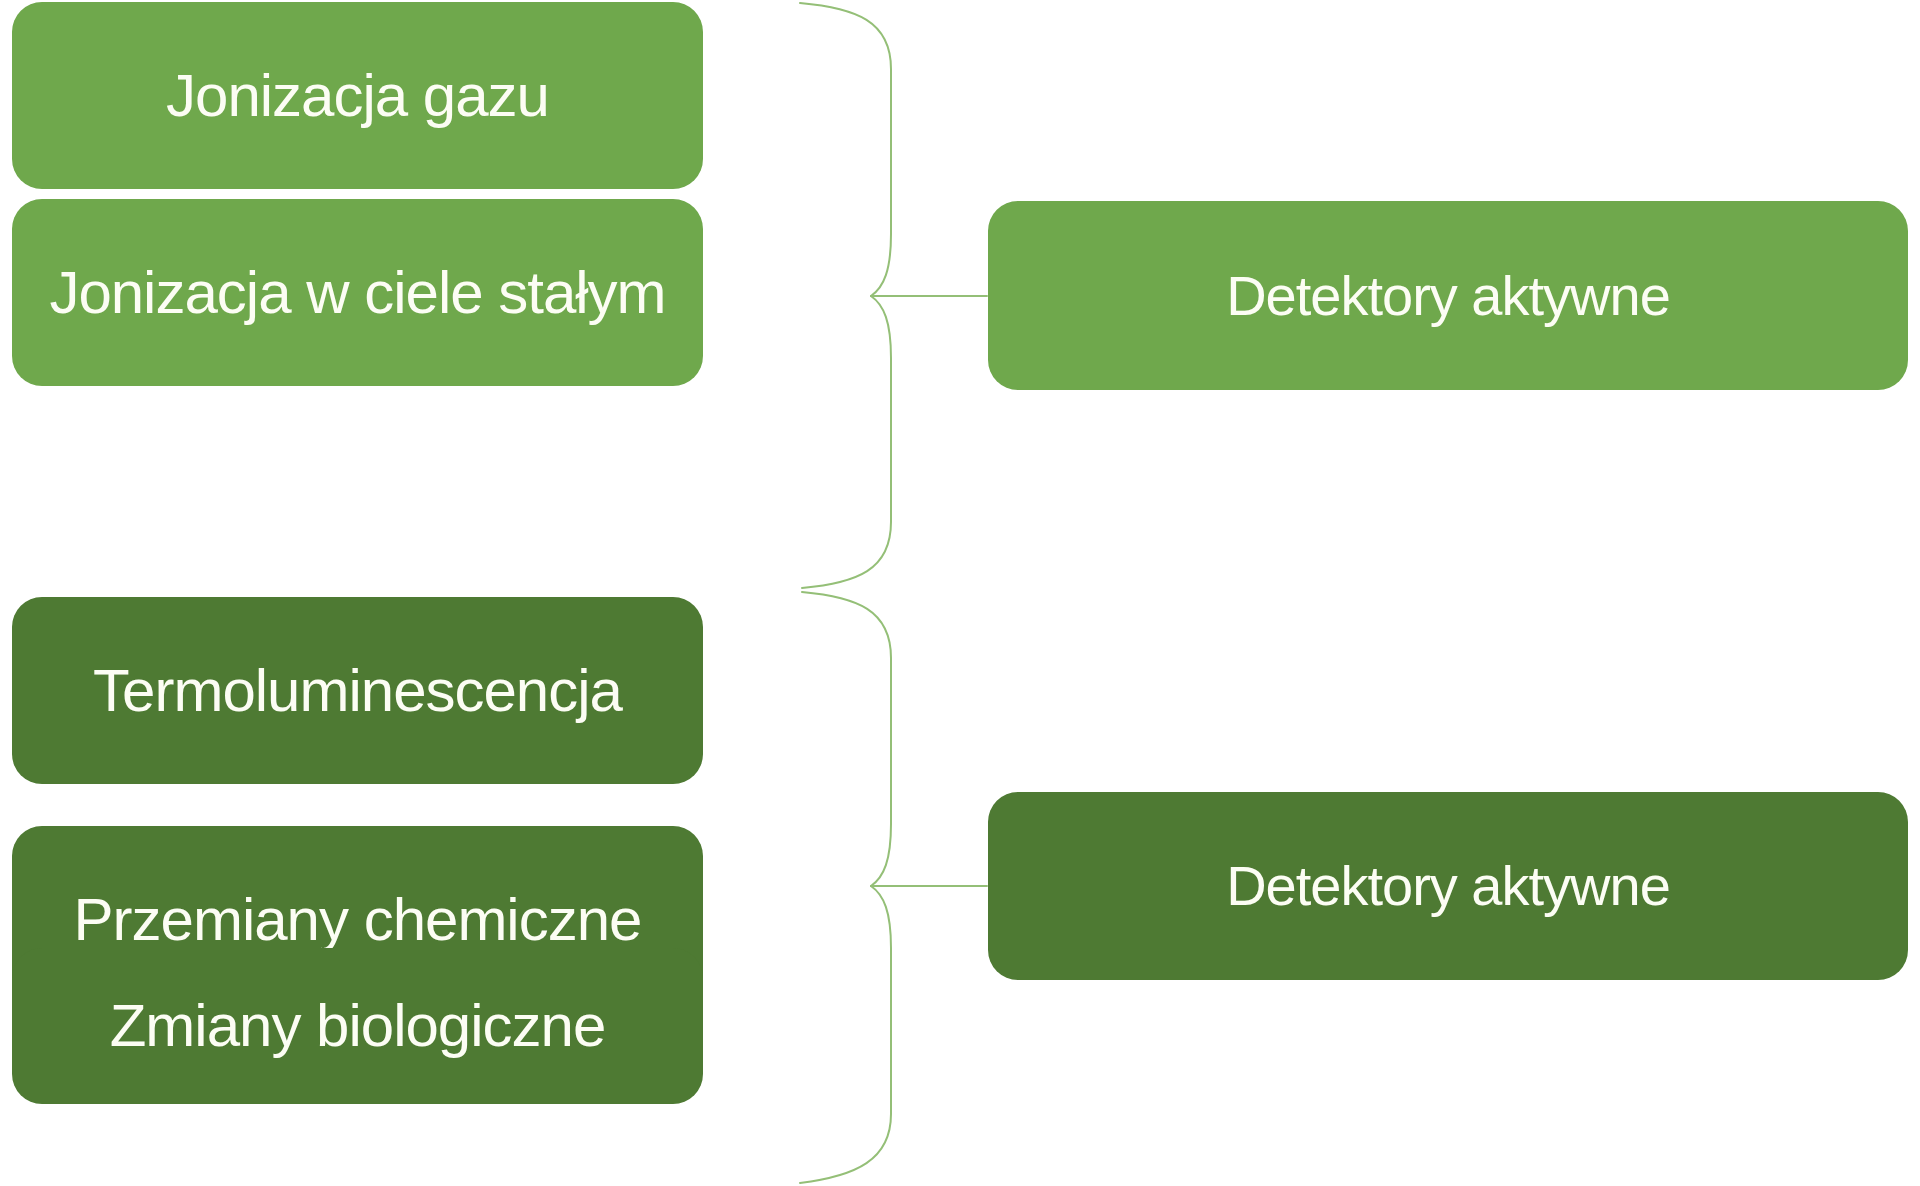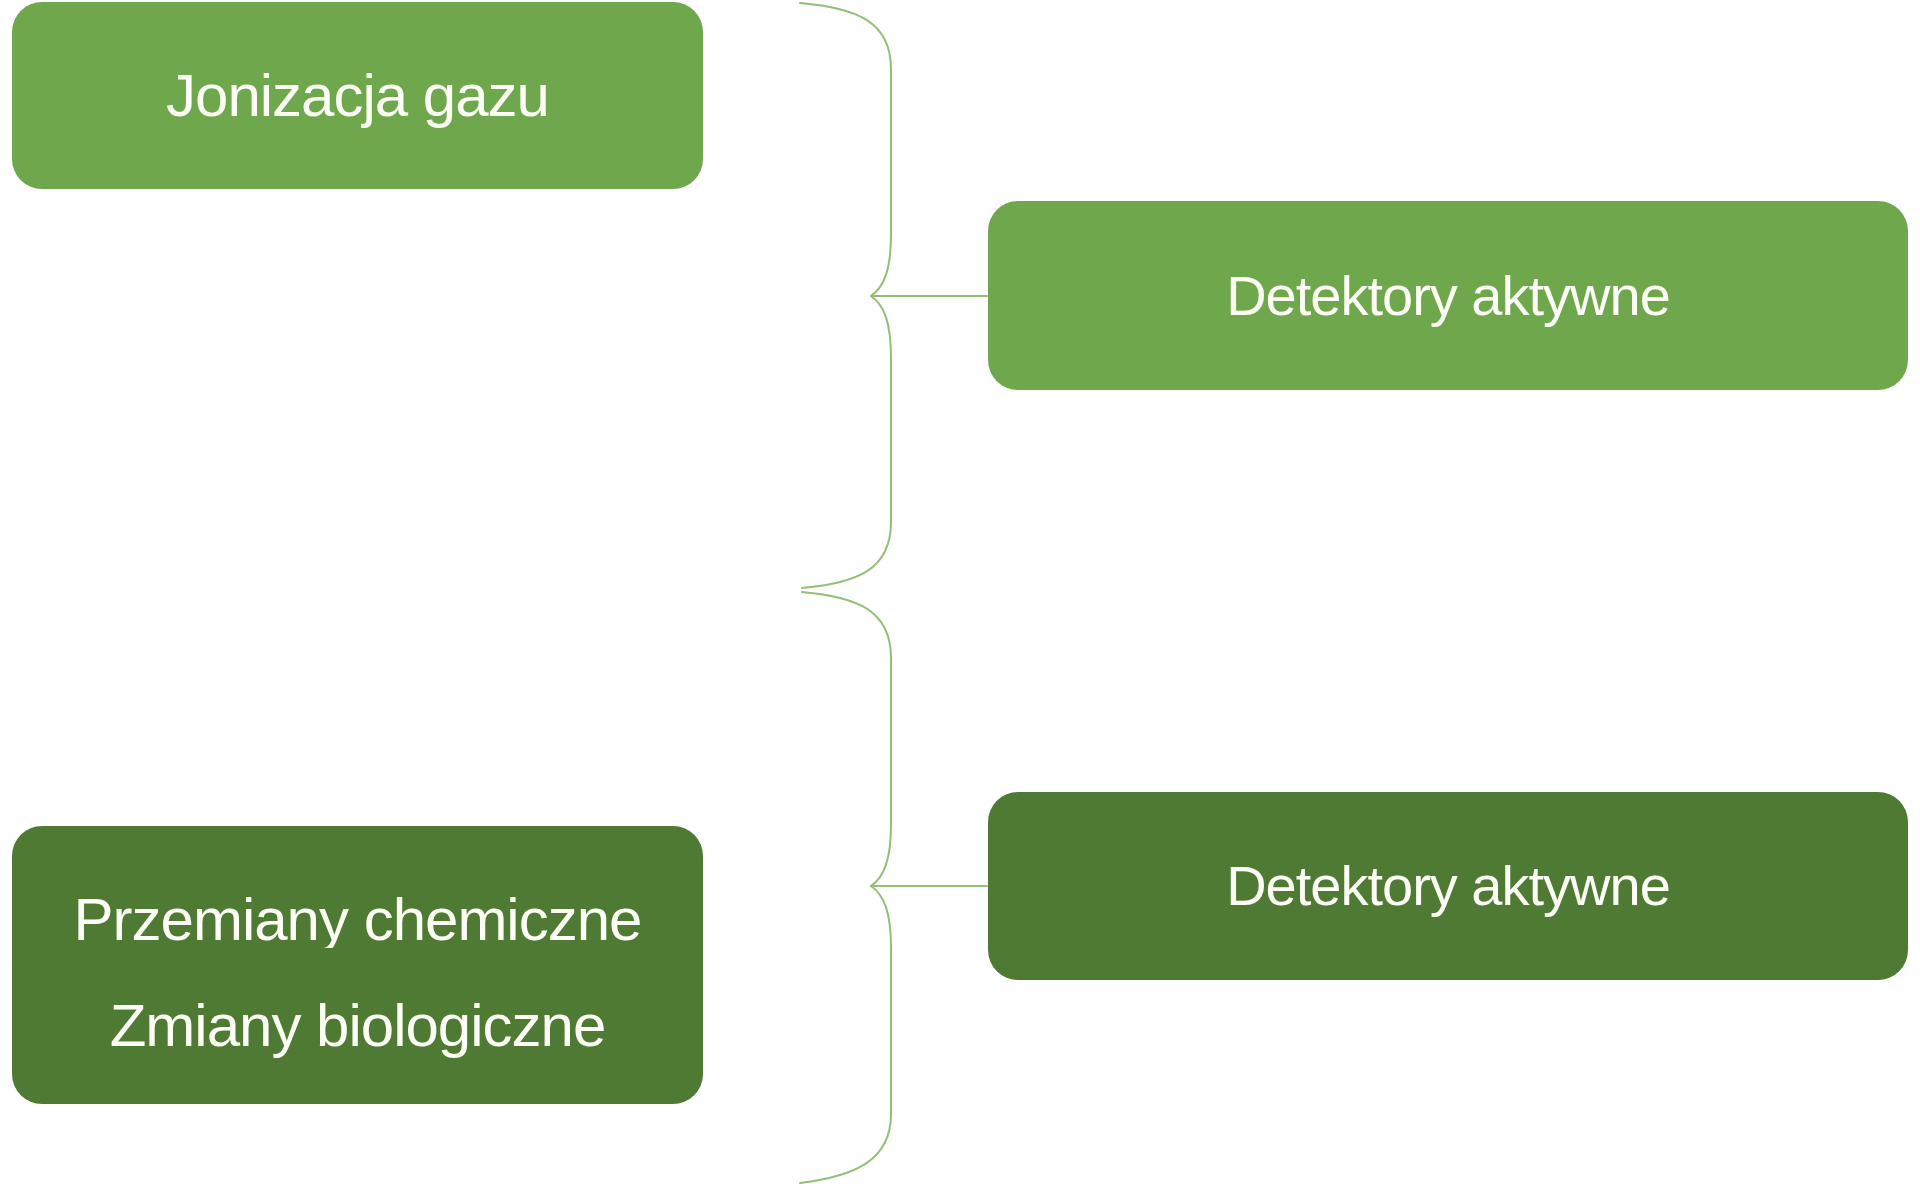--- a/index.html
+++ b/index.html
@@ -58,20 +58,26 @@
   }
 </style>
 </head>
 <body>
 
 <div class="canvas">
 
   <div class="box light method m1">
     <span>Jonizacja gazu</span>
   </div>
+  <div class="box light method m2">
+    <span>Jonizacja w ciele stałym</span>
+  </div>
+  <div class="box dark method m4">
+    <span>Termoluminescencja</span>
+  </div>
   <div class="box dark method m5">
     <span>Przemiany chemiczne</span>
   </div>
   <div class="box dark method m6">
     <span>Zmiany biologiczne</span>
   </div>
 
   <svg class="braces" viewBox="0 0 1920 1186" aria-hidden="true">
 
     <g>

